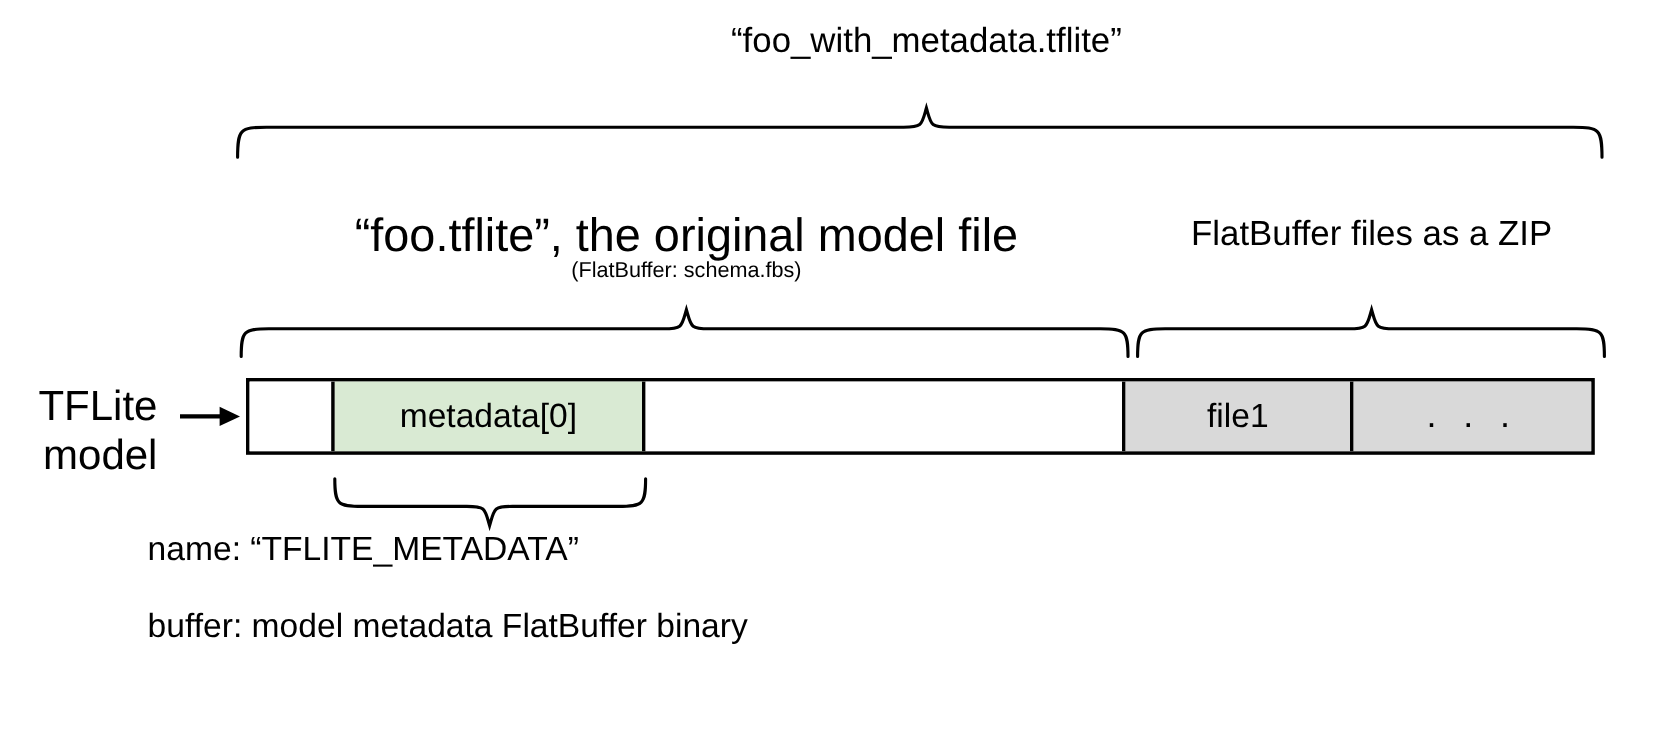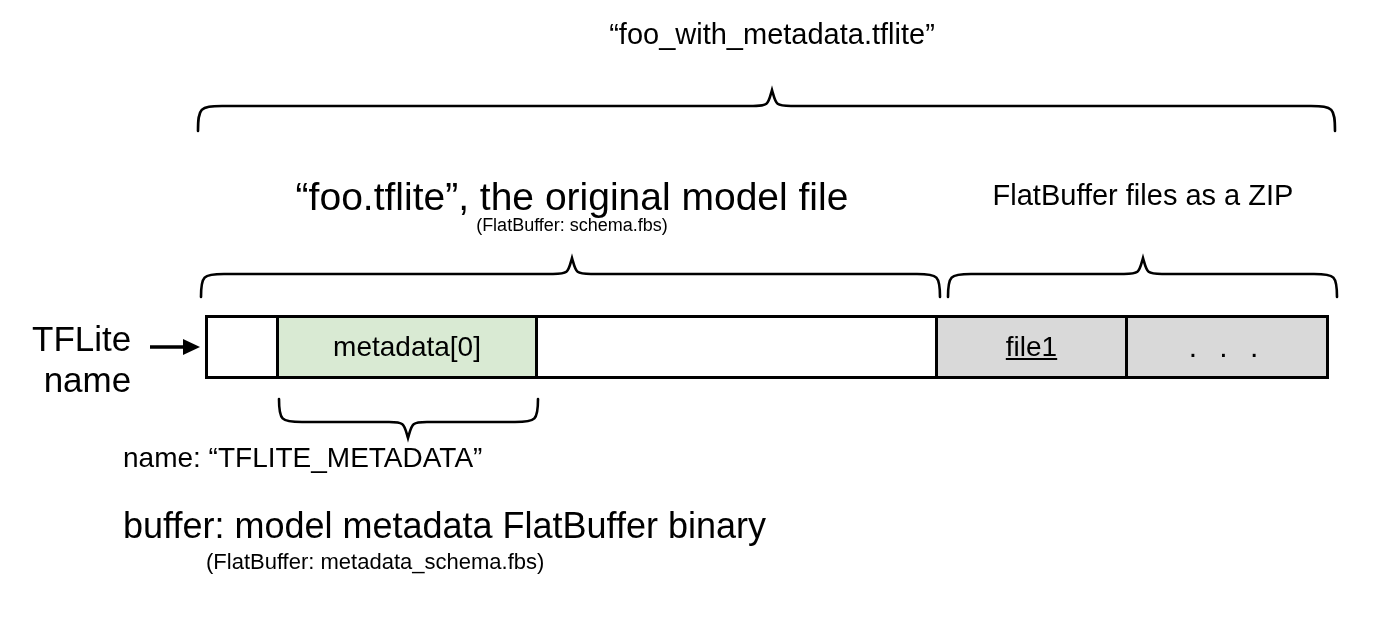--- a/index.html
+++ b/index.html
@@ -27,21 +27,21 @@
   .center {
     text-align: center;
     transform: translateX(-50%);
   }
   .t-title       { font-size: 29px; top: 17px;  left: 772px; }
   .t-sublabel    { font-size: 39px; top: 174px; left: 572px; }
   .t-subnote     { font-size: 18px; top: 215px; left: 572px; }
   .t-zip         { font-size: 29px; top: 178px; left: 1143px; }
   .t-modelname   { font-size: 35px; top: 318px; left: 20px; text-align: right; margin-left: 12px; }
   .t-footname    { font-size: 28px; top: 441px; left: 123px; }
-  .t-footbuf     { font-size: 36px; top: 505px; left: 123px; }
+  .t-footbuf     { font-size: 28px; top: 505px; left: 123px; }
   .t-footnote    { font-size: 22px; top: 549px; left: 206px; }
 
   
   #bar {
     position: absolute;
     left: 205px;
     top: 315px;
     width: 1124px;
     height: 64px;
     border: 3px solid #000000;
@@ -57,21 +57,21 @@
     height: 100%;
     border-right: 3px solid #000000;
     font-size: 28px;
     color: #000000;
     background: #ffffff;
   }
   .cell:last-child { border-right: none; }
   .cell.w-pad     { flex: 0 0 71px; }
   .cell.w-meta    { flex: 0 0 259px; }
   .cell.w-body    { flex: 0 0 400px; }
-  .cell.w-file1   { flex: 0 0 190px; text-decoration: underline; }
+  .cell.w-file1   { flex: 0 0 190px; }
   .cell.w-rest    { flex: 1 1 auto; }
 
   .dots { letter-spacing: 7px; font-size: 30px; }
 
   
   #overlay {
     position: absolute;
     left: 0; top: 0;
     width: 1382px;
     height: 621px;
@@ -86,21 +86,21 @@
 
   <div class="txt center t-title">“foo_with_metadata.tflite”</div>
 
   <div class="txt center t-sublabel">“foo.tflite”, the original model file</div>
   <div class="txt center t-subnote">(FlatBuffer: schema.fbs)</div>
 
   <div class="txt center t-zip">FlatBuffer files as a ZIP</div>
 
   <div class="txt t-modelname">
     <div>TFLite</div>
-    <div>name</div>
+    <div>model</div>
   </div>
 
   <div id="bar">
     <div class="cell w-pad" style="background: rgb(255, 255, 255);">
         <span></span>
       </div>
     <div class="cell w-meta" style="background: rgb(217, 234, 211);">
         <span>metadata[0]</span>
       </div>
     <div class="cell w-body" style="background: rgb(255, 255, 255);">
@@ -109,21 +109,20 @@
     <div class="cell w-file1" style="background: rgb(217, 217, 217);">
         <span>file1</span>
       </div>
     <div class="cell w-rest" style="background: rgb(217, 217, 217);">
         <span class="dots">. . .</span>
       </div>
   </div>
 
   <div class="txt t-footname">name: “TFLITE_METADATA”</div>
   <div class="txt t-footbuf">buffer: model metadata FlatBuffer binary</div>
-  <div class="txt t-footnote">(FlatBuffer: metadata_schema.fbs)</div>
 
   <svg id="overlay" viewBox="0 0 1382 621">
     <g fill="none" stroke="#000000" stroke-width="2.6" stroke-linecap="round">
 
       <path d="M 198 131
                C 198 108, 200 106, 222 106
                L 753 106
                C 769 106, 768 104, 772 90
                C 776 104, 775 106, 791 106
                L 1311 106

